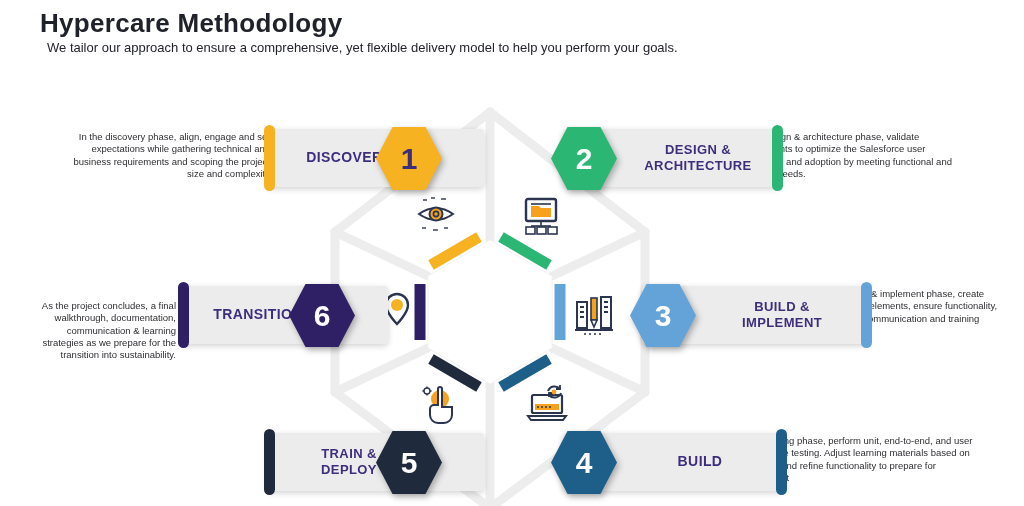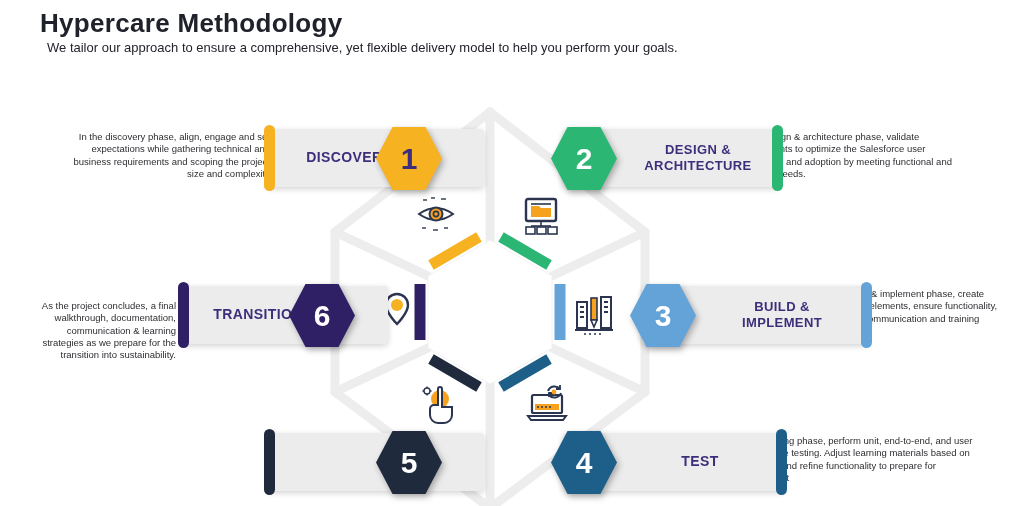--- a/index.html
+++ b/index.html
@@ -92,30 +92,31 @@
   </div>
   <div class="hex-wrap" style="left:630px;top:284px;">
     <div class="hex" style="background: rgb(100, 163, 216);">
         <span style="color: rgb(255, 255, 255);">3</span>
       </div>
   </div>
 
   <div class="desc" style="left:740px;top:435px;width:235px;">In the testing phase, perform unit, end-to-end, and user acceptance testing. Adjust learning materials based on feedback and refine functionality to prepare for deployment</div>
   <div class="bar pad-l" style="left:563px;top:433px;width:166px;">
     <span class="accent rt" style="background: rgb(30, 95, 138);"></span>
-    <span class="bar-label">TEST</span>
+    <span class="bar-label">BUILD</span>
   </div>
   <div class="hex-wrap" style="left:551px;top:431px;">
     <div class="hex" style="background: rgb(30, 95, 138);">
         <span style="color: rgb(255, 255, 255);">4</span>
       </div>
   </div>
 
   <div class="bar pad-r small-label" style="left:268px;top:433px;width:162px;">
     <span class="accent l" style="background: rgb(31, 43, 61);"></span>
+    <span class="bar-label" style="width:80px;">TRAIN &amp; DEPLOY</span>
   </div>
   <div class="hex-wrap" style="left:376px;top:431px;">
     <div class="hex" style="background: rgb(31, 43, 61);">
         <span style="color: rgb(255, 255, 255);">5</span>
       </div>
   </div>
 
   <div class="desc r" style="left:26px;top:283px;width:150px;margin-top:17px;">As the project concludes, a final walkthrough, documentation, communication &amp; learning strategies as we prepare for the transition into sustainability.</div>
   <div class="bar pad-r" style="left:182px;top:286px;width:152px;">
     <span class="accent l" style="background: rgb(47, 32, 102);"></span>

